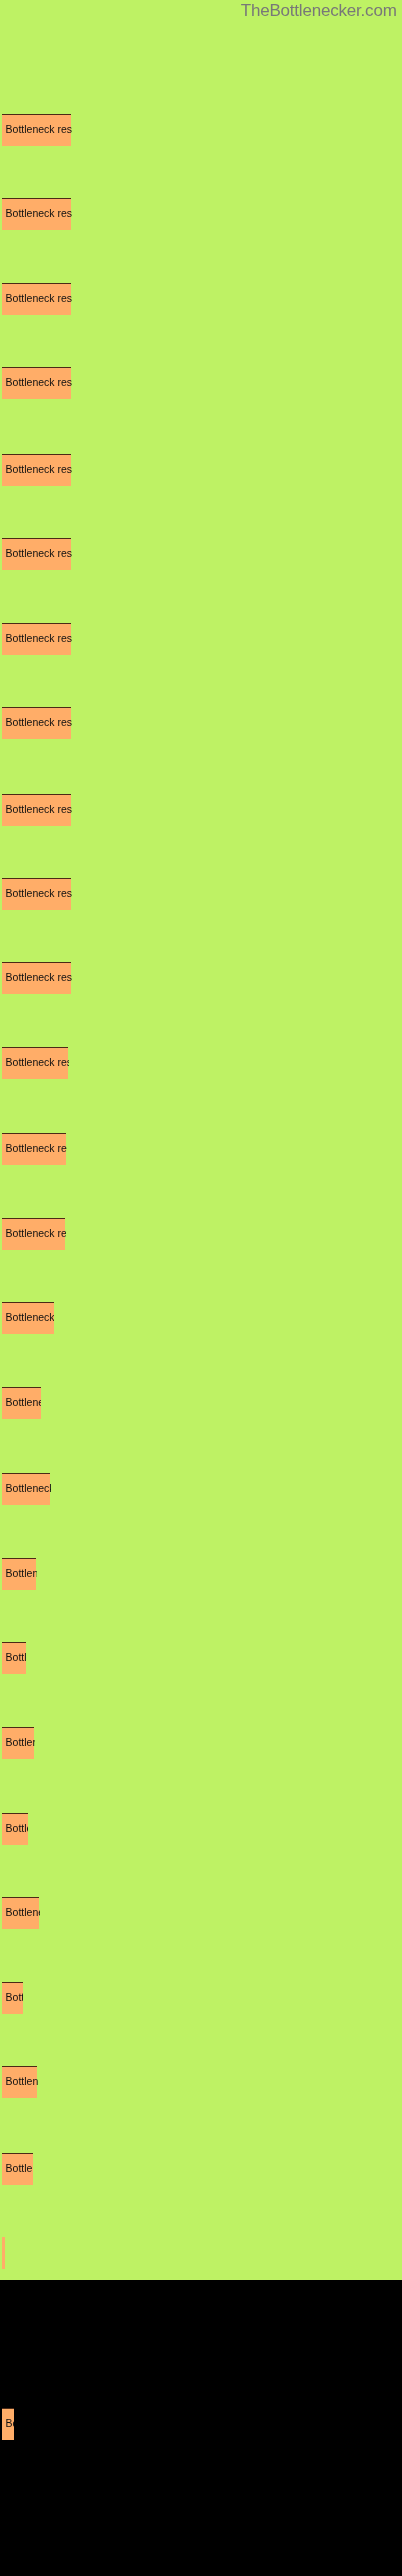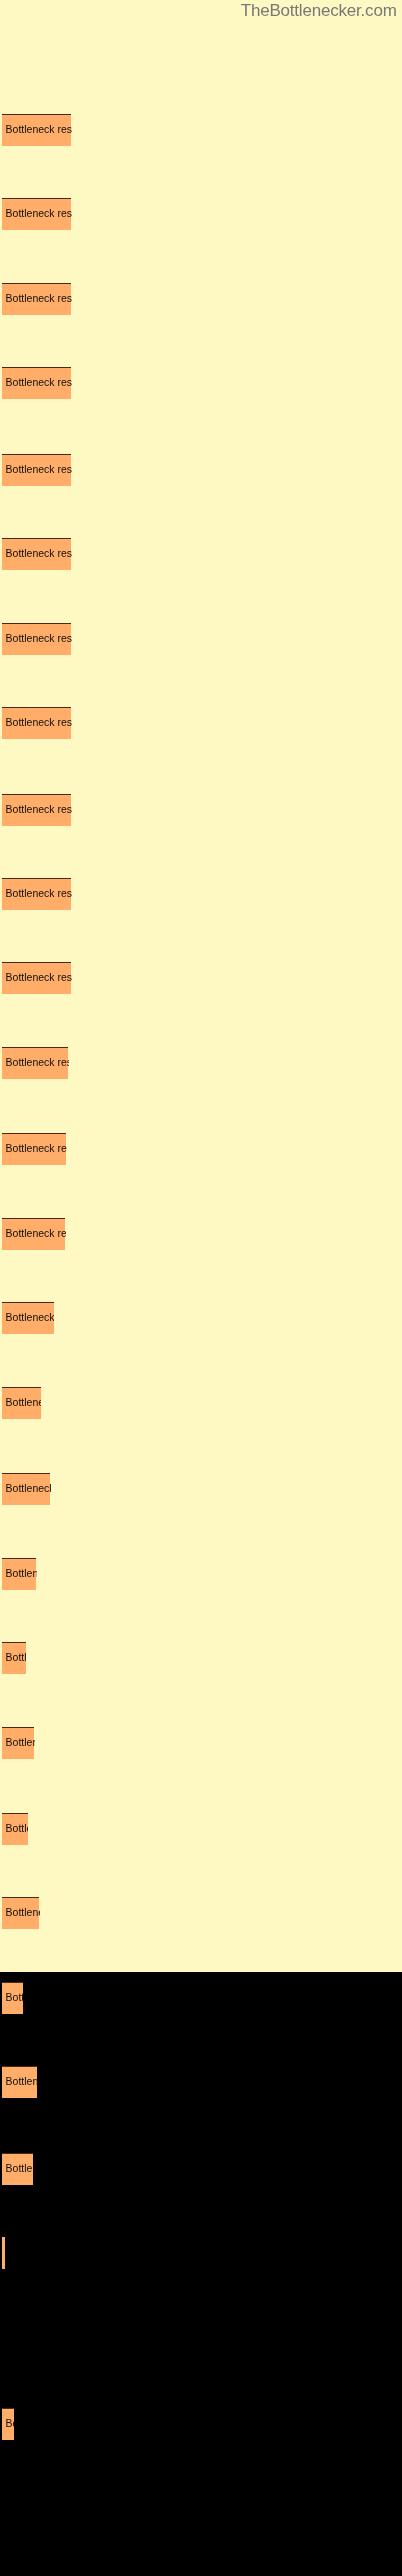--- a/index.html
+++ b/index.html
@@ -13,22 +13,22 @@
     position: relative;
     overflow: hidden;
     font-family: "Liberation Sans", sans-serif;
     background: #000000;
   }
   #chart-root {
     position: absolute;
     left: 0;
     top: 0;
     width: 403px;
-    height: 1972px;
-    background: #fef9c3;
+    height: 2280px;
+    background: #bef264;
   }
   #site-title {
     position: absolute;
     right: 6.4px;
     top: 0.8px;
     font-family: "Liberation Sans", sans-serif;
     font-size: 17px;
     line-height: 19.3px;
     color: #787878;
     letter-spacing: -0.2px;

